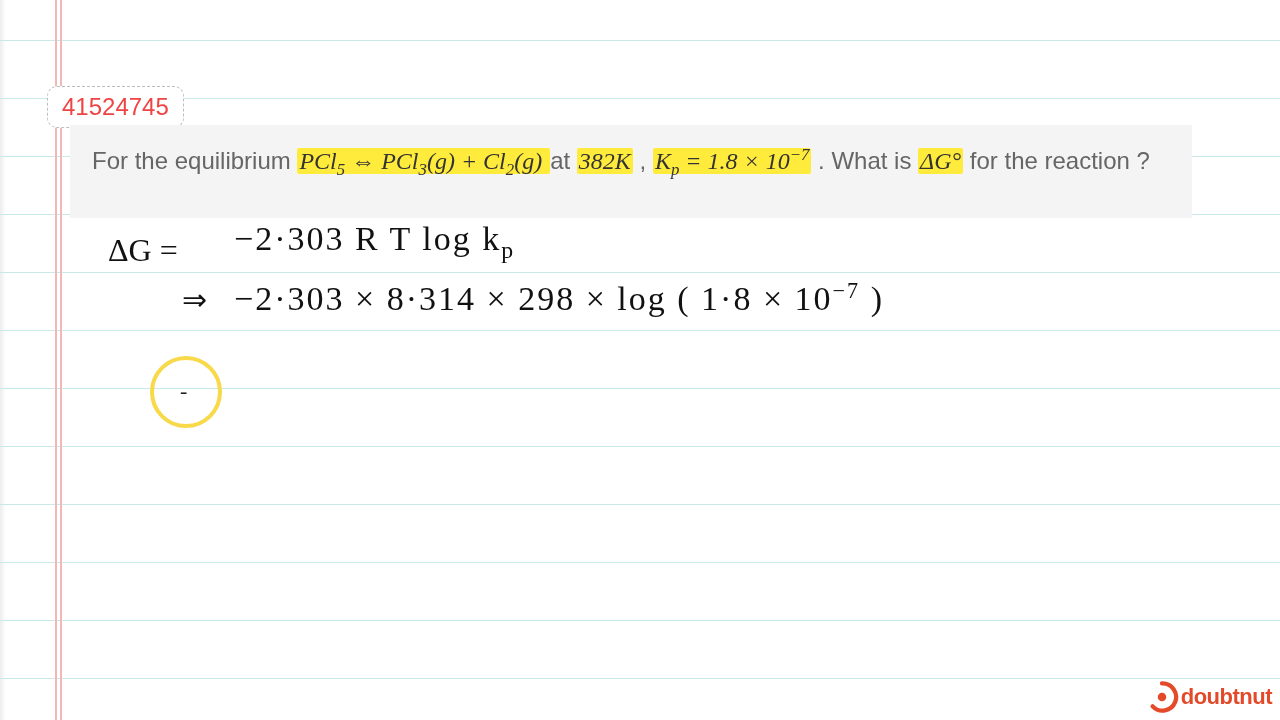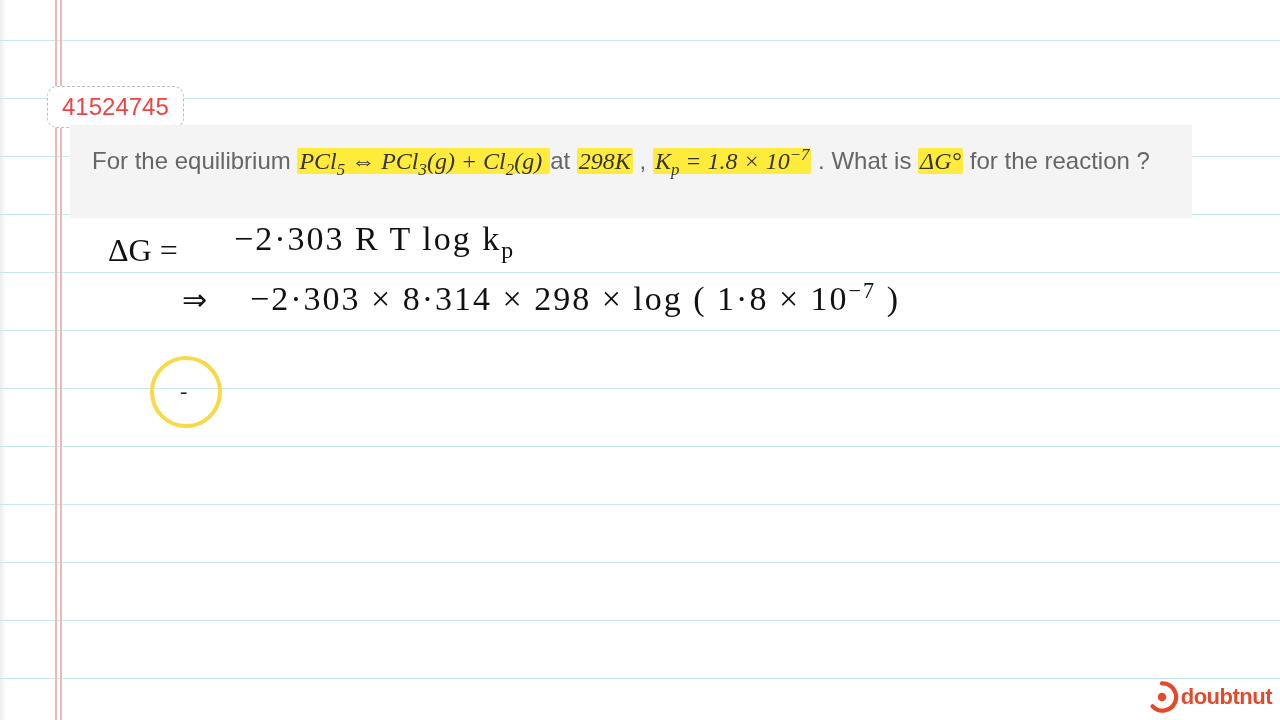--- a/index.html
+++ b/index.html
@@ -127,35 +127,35 @@
   <div class="idbox">
     <span>41524745</span>
   </div>
 
   <div class="question-block">
     <span>For the equilibrium </span>
     <span class="hl serif">
       <i>PCl</i><span class="sub">5</span> ⇔ <i>PCl</i><span class="sub">3</span>(<i>g</i>) + <i>Cl</i><span class="sub">2</span>(<i>g</i>)
     </span>
     <span> at </span>
-    <span class="hl serif">298K</span>
+    <span class="hl serif">382K</span>
     <span>, </span>
     <span class="hl serif"><i>K</i><span class="sub">p</span> = 1.8 × 10<span class="sup">−7</span></span>
     <span>. What is </span>
     <span class="hl serif">ΔG°</span>
     <span> for the reaction ?</span>
   </div>
 
   <div class="hand" style="left:108px; top:232px; font-size:32px;font-family:Liberation Serif, serif;">ΔG =</div>
   <div class="hand" style="left:234px; top:220px; font-size:34px; letter-spacing:2px;">
     <span>−2·303 R T  log k</span><span style="font-size:0.7em; vertical-align:sub;">p</span>
   </div>
 
   <div class="hand" style="left:182px; top:282px; font-size:30px;">⇒</div>
-  <div class="hand" style="left:250px; top:278px; font-size:34px; letter-spacing:2px;">
+  <div class="hand" style="left:234px; top:278px; font-size:34px; letter-spacing:2px;">
     <span>−2·303 × 8·314 × 298   ×  log ( 1·8 × 10</span><span style="font-size:0.65em; vertical-align:super;">−7</span><span> )</span>
   </div>
 
   <div class="circle-ann" style="left:150px; top:356px;"></div>
   <div class="circle-dash" style="left:180px; top:378px;">-</div>
 
   <div class="logo">
     <div class="swirl">
       <svg viewBox="0 0 40 40">
         <path d="M20 4 a16 16 0 1 1 -11 27" fill="none" stroke="#e44a29" stroke-width="5" stroke-linecap="round"></path>

